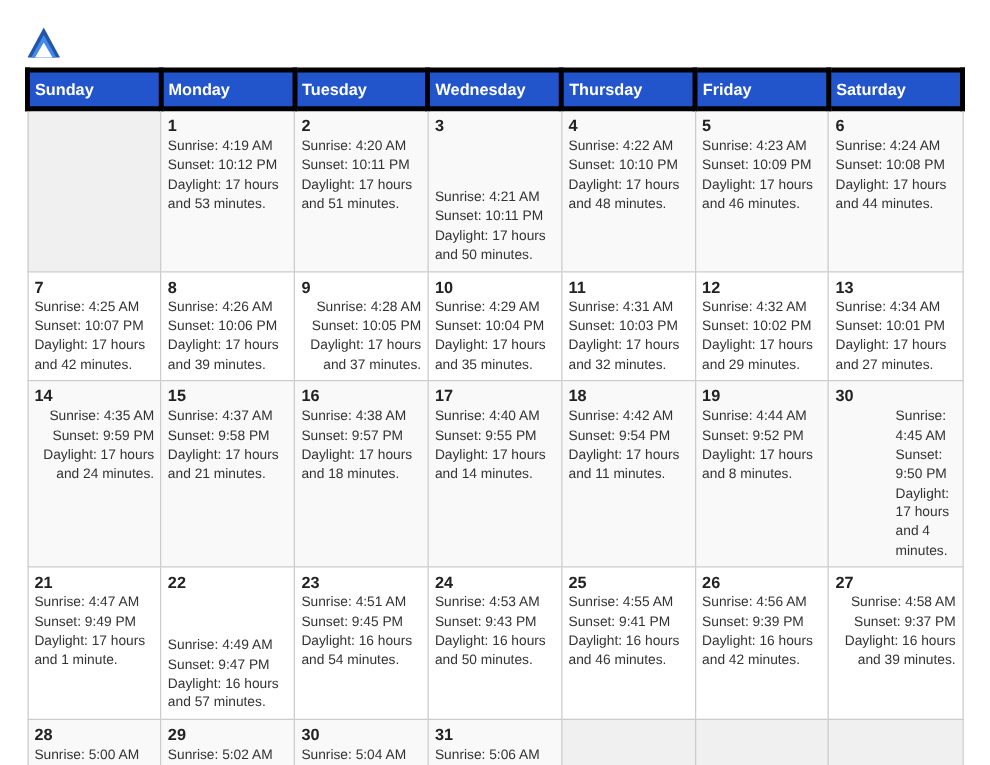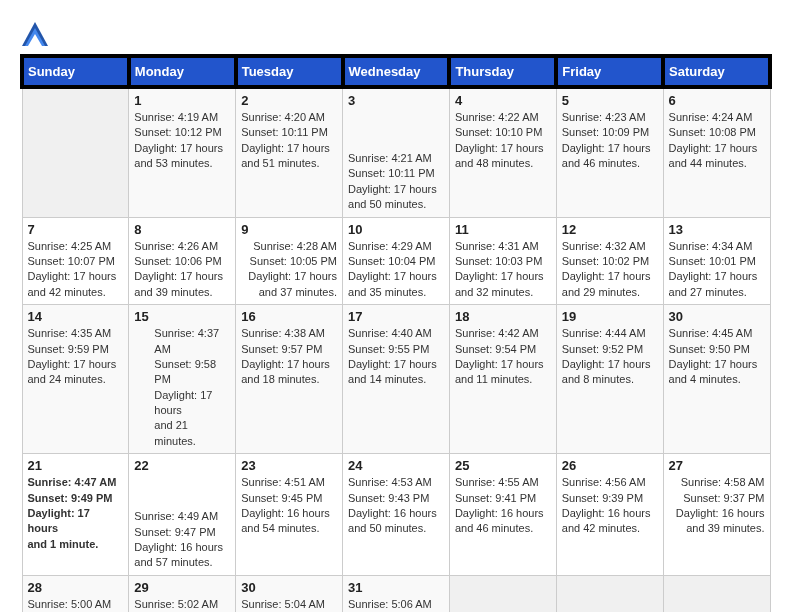--- a/index.html
+++ b/index.html
@@ -223,28 +223,28 @@
           <span class="day-number">13</span>
           <div class="day-info" style="white-space: pre-wrap;">Sunrise: 4:34 AM
 Sunset: 10:01 PM
 Daylight: 17 hours
 and 27 minutes.</div>
         </td>
       </tr>
       <tr>
         <td>
           <span class="day-number">14</span>
-          <div class="day-info" style="white-space: pre-wrap;">Sunrise: 4:35 AM
+          <div class="day-info" style="white-space: pre-wrap; text-align: right;">Sunrise: 4:35 AM
 Sunset: 9:59 PM
 Daylight: 17 hours
 and 24 minutes.</div>
         </td>
         <td>
           <span class="day-number">15</span>
-          <div class="day-info" style="white-space: pre-wrap; margin-left: 20px;">Sunrise: 4:37 AM
+          <div class="day-info" style="white-space: pre-wrap;">Sunrise: 4:37 AM
 Sunset: 9:58 PM
 Daylight: 17 hours
 and 21 minutes.</div>
         </td>
         <td>
           <span class="day-number">16</span>
           <div class="day-info" style="white-space: pre-wrap;">Sunrise: 4:38 AM
 Sunset: 9:57 PM
 Daylight: 17 hours
 and 18 minutes.</div>
@@ -265,30 +265,30 @@
         </td>
         <td>
           <span class="day-number">19</span>
           <div class="day-info" style="white-space: pre-wrap;">Sunrise: 4:44 AM
 Sunset: 9:52 PM
 Daylight: 17 hours
 and 8 minutes.</div>
         </td>
         <td>
           <span class="day-number">30</span>
-          <div class="day-info" style="white-space: pre-wrap;">Sunrise: 4:45 AM
+          <div class="day-info" style="white-space: pre-wrap; margin-left: 48px;">Sunrise: 4:45 AM
 Sunset: 9:50 PM
 Daylight: 17 hours
 and 4 minutes.</div>
         </td>
       </tr>
       <tr>
         <td>
           <span class="day-number">21</span>
-          <div class="day-info" style="white-space: pre-wrap; font-weight: bold;">Sunrise: 4:47 AM
+          <div class="day-info" style="white-space: pre-wrap;">Sunrise: 4:47 AM
 Sunset: 9:49 PM
 Daylight: 17 hours
 and 1 minute.</div>
         </td>
         <td>
           <span class="day-number">22</span>
           <div class="day-info" style="white-space: pre-wrap; margin-top: 36px;">Sunrise: 4:49 AM
 Sunset: 9:47 PM
 Daylight: 16 hours
 and 57 minutes.</div>

